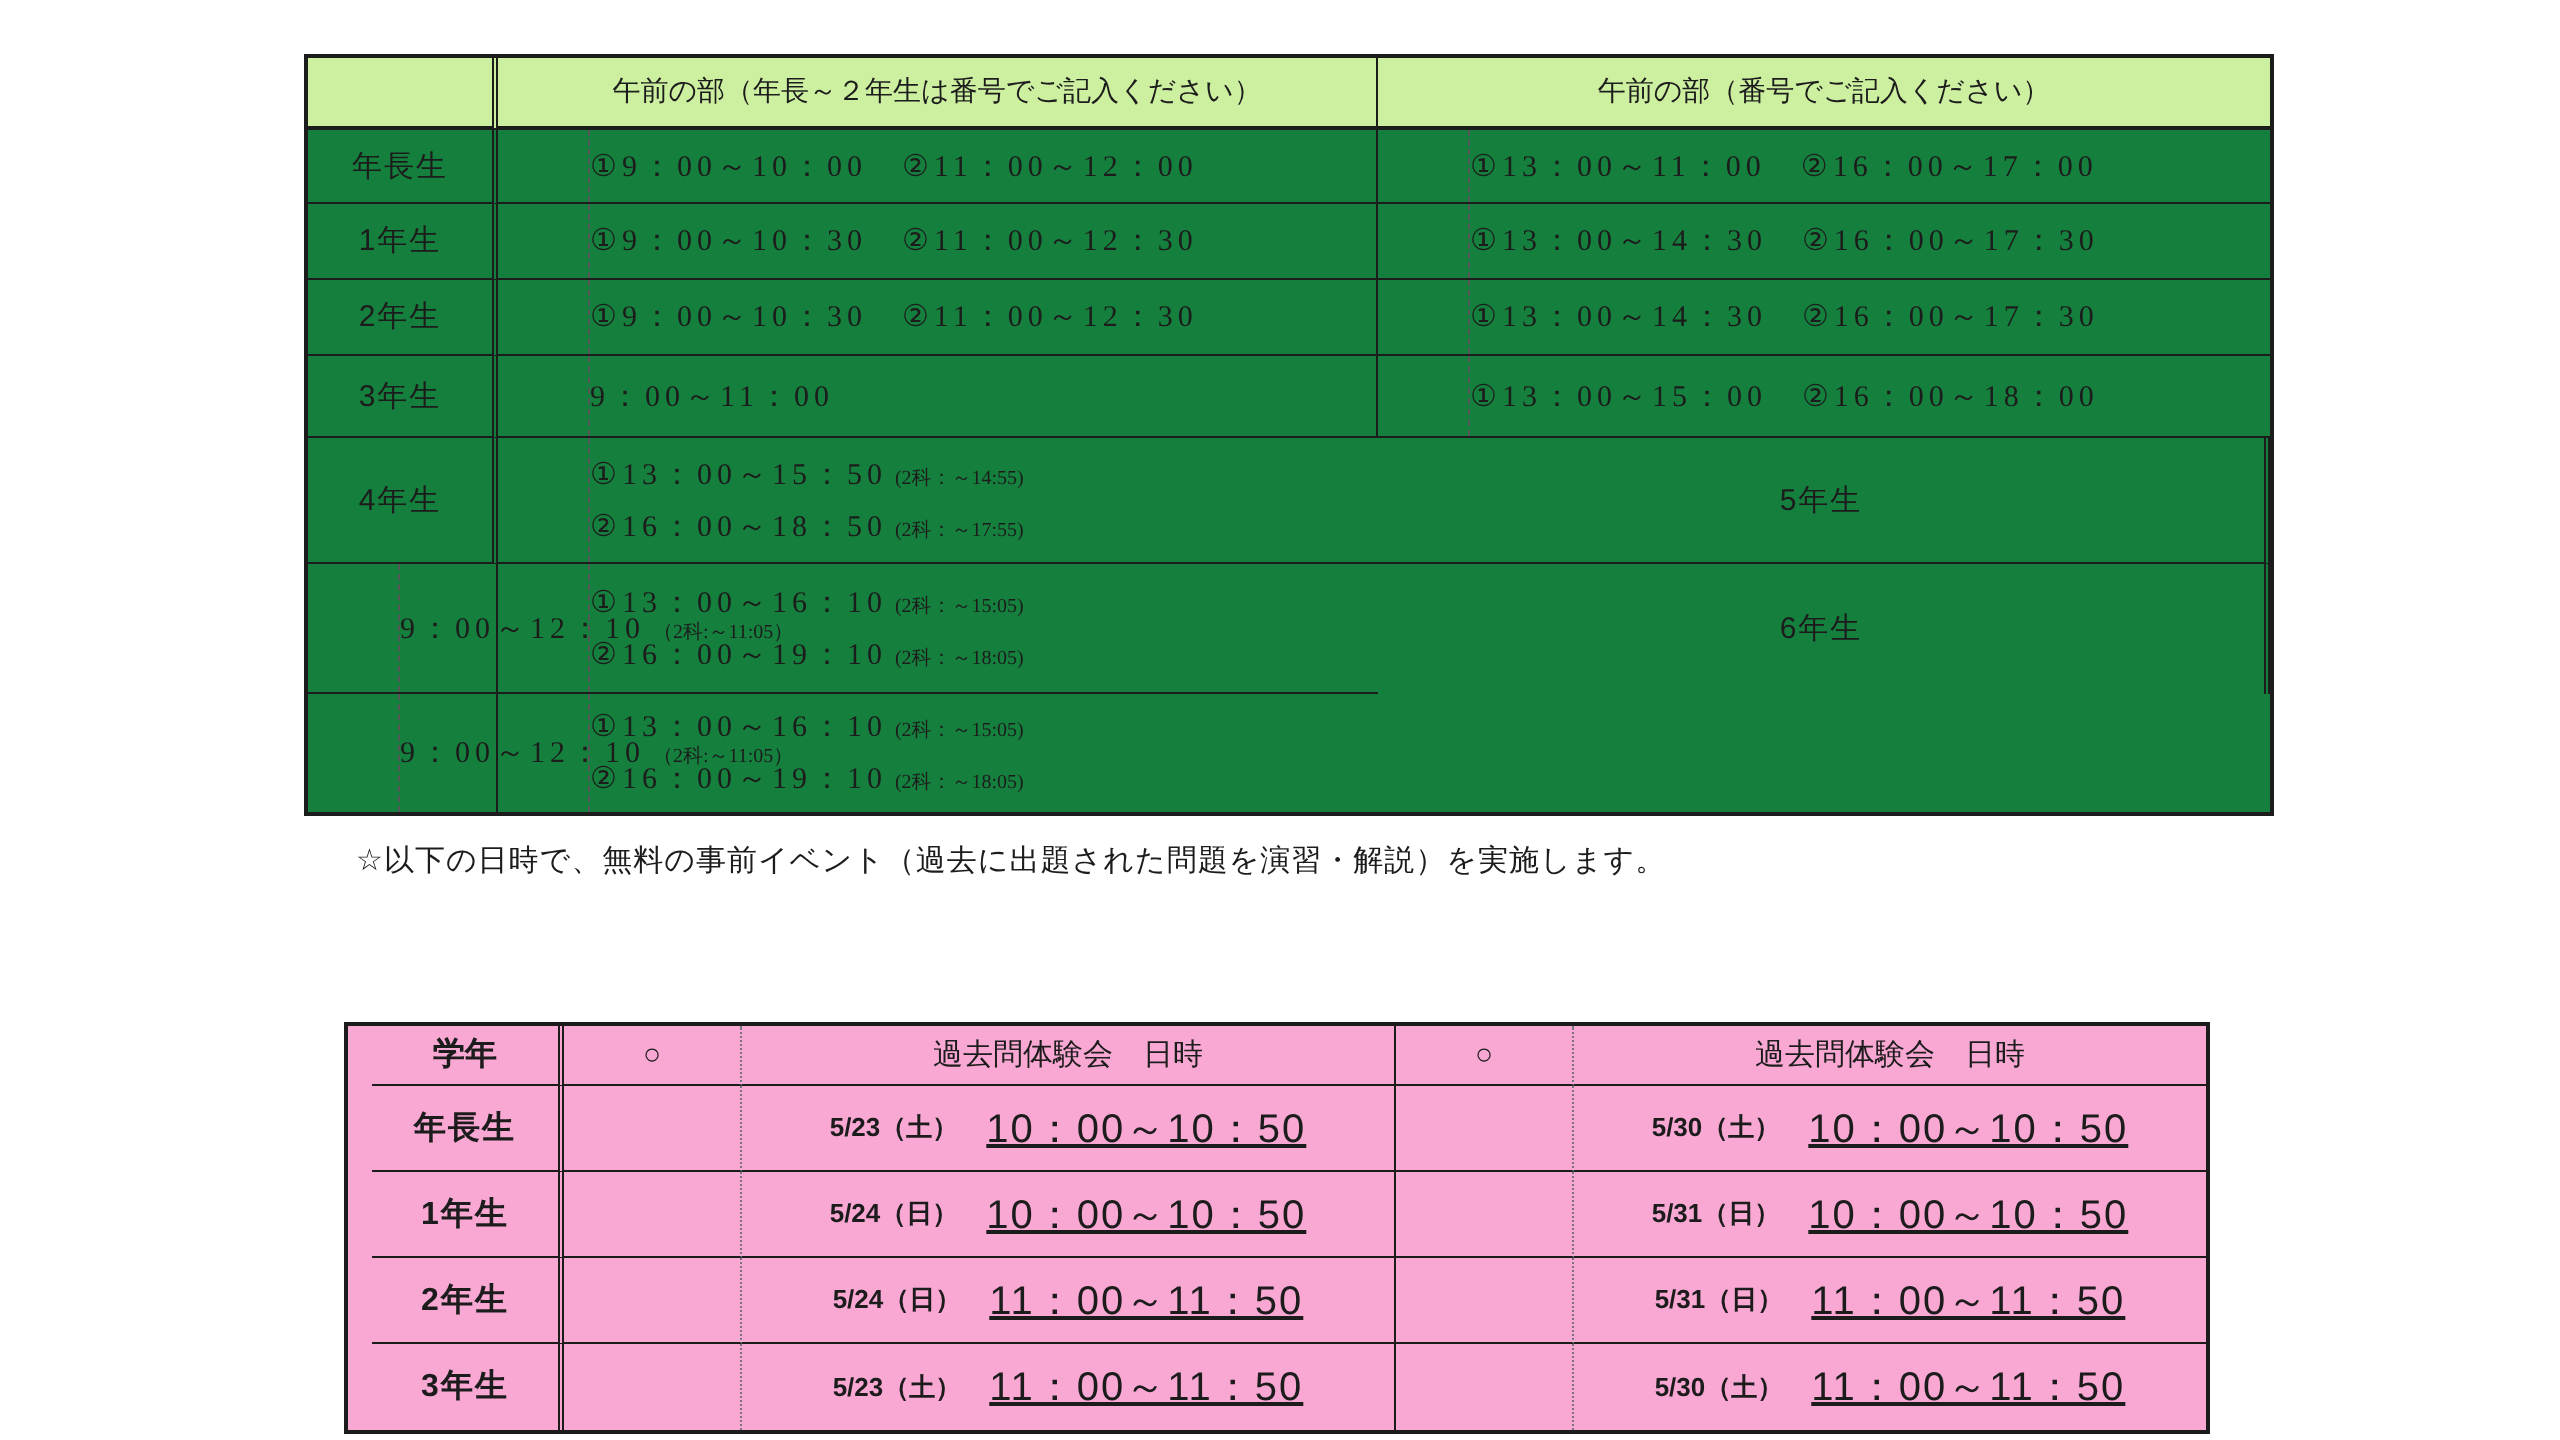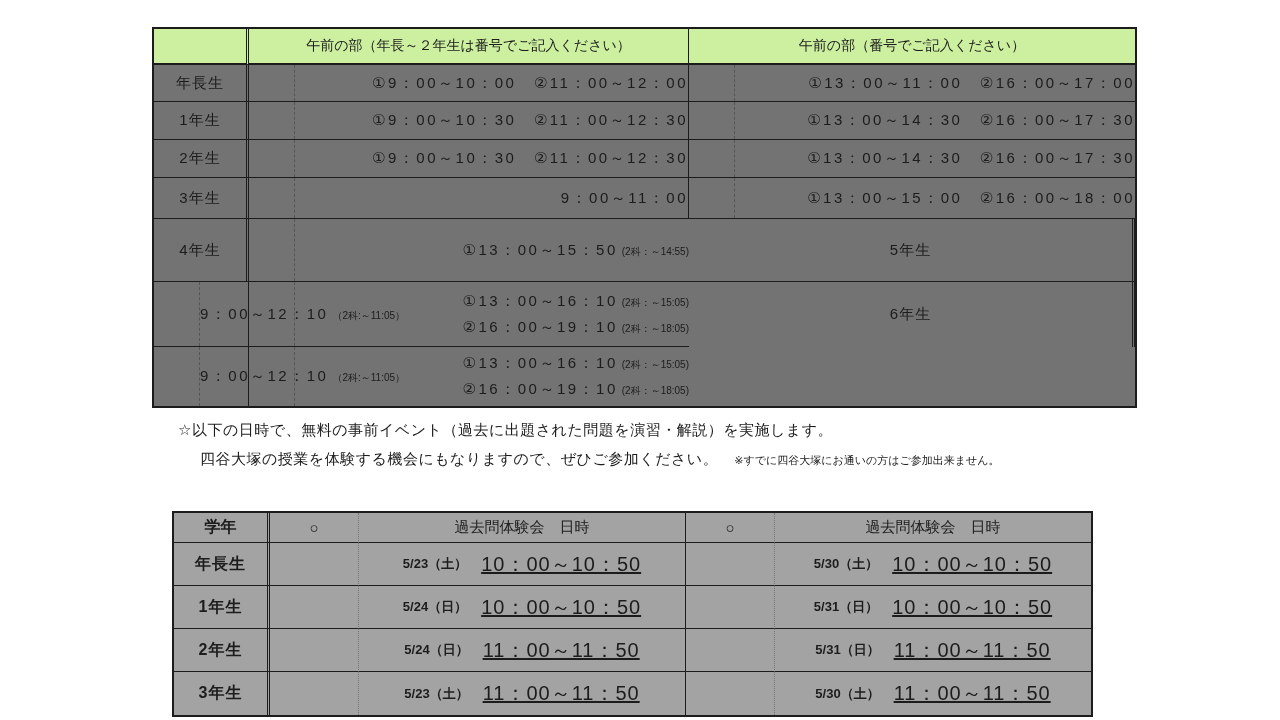--- a/index.html
+++ b/index.html
@@ -6,52 +6,53 @@
   html,body { width:1280px; height:720px; background:#ffffff; overflow:hidden;
               font-family:"Liberation Sans","DejaVu Sans",sans-serif; color:#1c1c1c; }
 
   
   .sched {
     position:absolute; left:152px; top:27px;
     display:grid;
     grid-template-columns:95px 440px 446px;
     grid-template-rows:36px 37px 38px 38px 41px 63px 65px 59px;
     border:2px solid #1c1c1c;
-    background:#737373;
+    background:#15803d;
   }
   .sched .cell { border-right:1px solid #1c1c1c; border-bottom:1px solid #1c1c1c;
                  display:flex; align-items:center; justify-content:center; }
   .sched .lastcol { border-right:none; }
   .sched .lastrow { border-bottom:none; }
   .sched .gradecol { border-right:3px double #1c1c1c; }
   .sched .hdr { background:#cdf0a0; font-size:14px; border-bottom:2px solid #1c1c1c; }
   .sched .grade { font-size:15px; letter-spacing:1px; }
   .timecell { justify-content:flex-start !important; padding:0; }
   .writein { align-self:stretch; width:46px; flex:0 0 46px;
              border-right:1px dashed #555; }
-  .tcontent { flex:1; display:flex; flex-direction:column; align-items:flex-end;
-              justify-content:center; gap:7px; }
+  .tcontent { flex:1; display:flex; flex-direction:column; align-items:flex-start;
+              justify-content:center; gap:7px;font-family:Liberation Serif, serif; }
   .tline { white-space:nowrap; }
   .time { font-size:15px; letter-spacing:2.5px; }
   .tnote { font-size:10px; letter-spacing:0; margin-left:4px; }
 
   
   .notice { position:absolute; left:178px; top:421px; font-weight:normal; }
   .notice .l1 { font-size:15px; letter-spacing:0.5px; }
   .notice .l2 { font-size:15px; margin-top:10px; margin-left:22px; letter-spacing:0.5px; }
   .notice .l2 .small-note { font-size:11px; margin-left:16px; letter-spacing:0; }
 
   
   .event {
     position:absolute; left:172px; top:511px;
     display:grid;
     grid-template-columns:96px 89px 327px 89px 316px;
     grid-template-rows:30px 43px 43px 43px 43px;
     border:2px solid #1c1c1c;
-    background:#a3a3a3;
+    background:#f9a8d4;
+    padding-left:12px;
   }
   .event .cell { border-right:1px solid #1c1c1c; border-bottom:1px solid #1c1c1c;
                  display:flex; align-items:center; justify-content:center; }
   .event .lastcol { border-right:none; }
   .event .lastrow { border-bottom:none; }
   .event .gcol { border-right:3px double #1c1c1c; font-weight:bold; }
   .event .ccol { border-right:1px dotted #777; }
   .event .hrow { font-size:15px; }
   .event .hrow.bold { font-weight:bold; font-size:16px; }
   .event .grade { font-size:16px; letter-spacing:1px; }
@@ -121,20 +122,21 @@
     <div class="tcontent">
         <div class="tline"><span class="time">①13：00～15：00　②16：00～18：00</span></div>
       </div>
   </div>
 
   <div class="cell gradecol grade">4年生</div>
   <div class="cell timecell lastcol">
     <div class="writein"></div>
     <div class="tcontent">
       <div class="tline"><span class="time">①13：00～15：50</span><span class="tnote">(2科：～14:55)</span></div>
+      <div class="tline"><span class="time">②16：00～18：50</span><span class="tnote">(2科：～17:55)</span></div>
     </div>
   </div>
 
   <div class="cell gradecol grade">5年生</div>
   <div class="cell timecell">
     <div class="writein"></div>
     <div class="tcontent">
         <div class="tline">
       <span class="time">9：00～12：10</span><span class="tnote">（2科:～11:05）</span>
     </div>
@@ -161,21 +163,20 @@
     <div class="writein"></div>
     <div class="tcontent">
       <div class="tline"><span class="time">①13：00～16：10</span><span class="tnote">(2科：～15:05)</span></div>
       <div class="tline"><span class="time">②16：00～19：10</span><span class="tnote">(2科：～18:05)</span></div>
     </div>
   </div>
 </div>
 
 <div class="notice">
   <div class="l1">☆以下の日時で、無料の事前イベント（過去に出題された問題を演習・解説）を実施します。</div>
-  <div class="l2"><span>四谷大塚の授業を体験する機会にもなりますので、ぜひご参加ください。</span><span class="small-note">※すでに四谷大塚にお通いの方はご参加出来ません。</span></div>
 </div>
 
 <div class="event">
 
   <div class="cell hrow bold gcol">学年</div>
   <div class="cell hrow ccol">○</div>
   <div class="cell hrow">過去問体験会　日時</div>
   <div class="cell hrow ccol">○</div>
   <div class="cell hrow lastcol">過去問体験会　日時</div>
 

